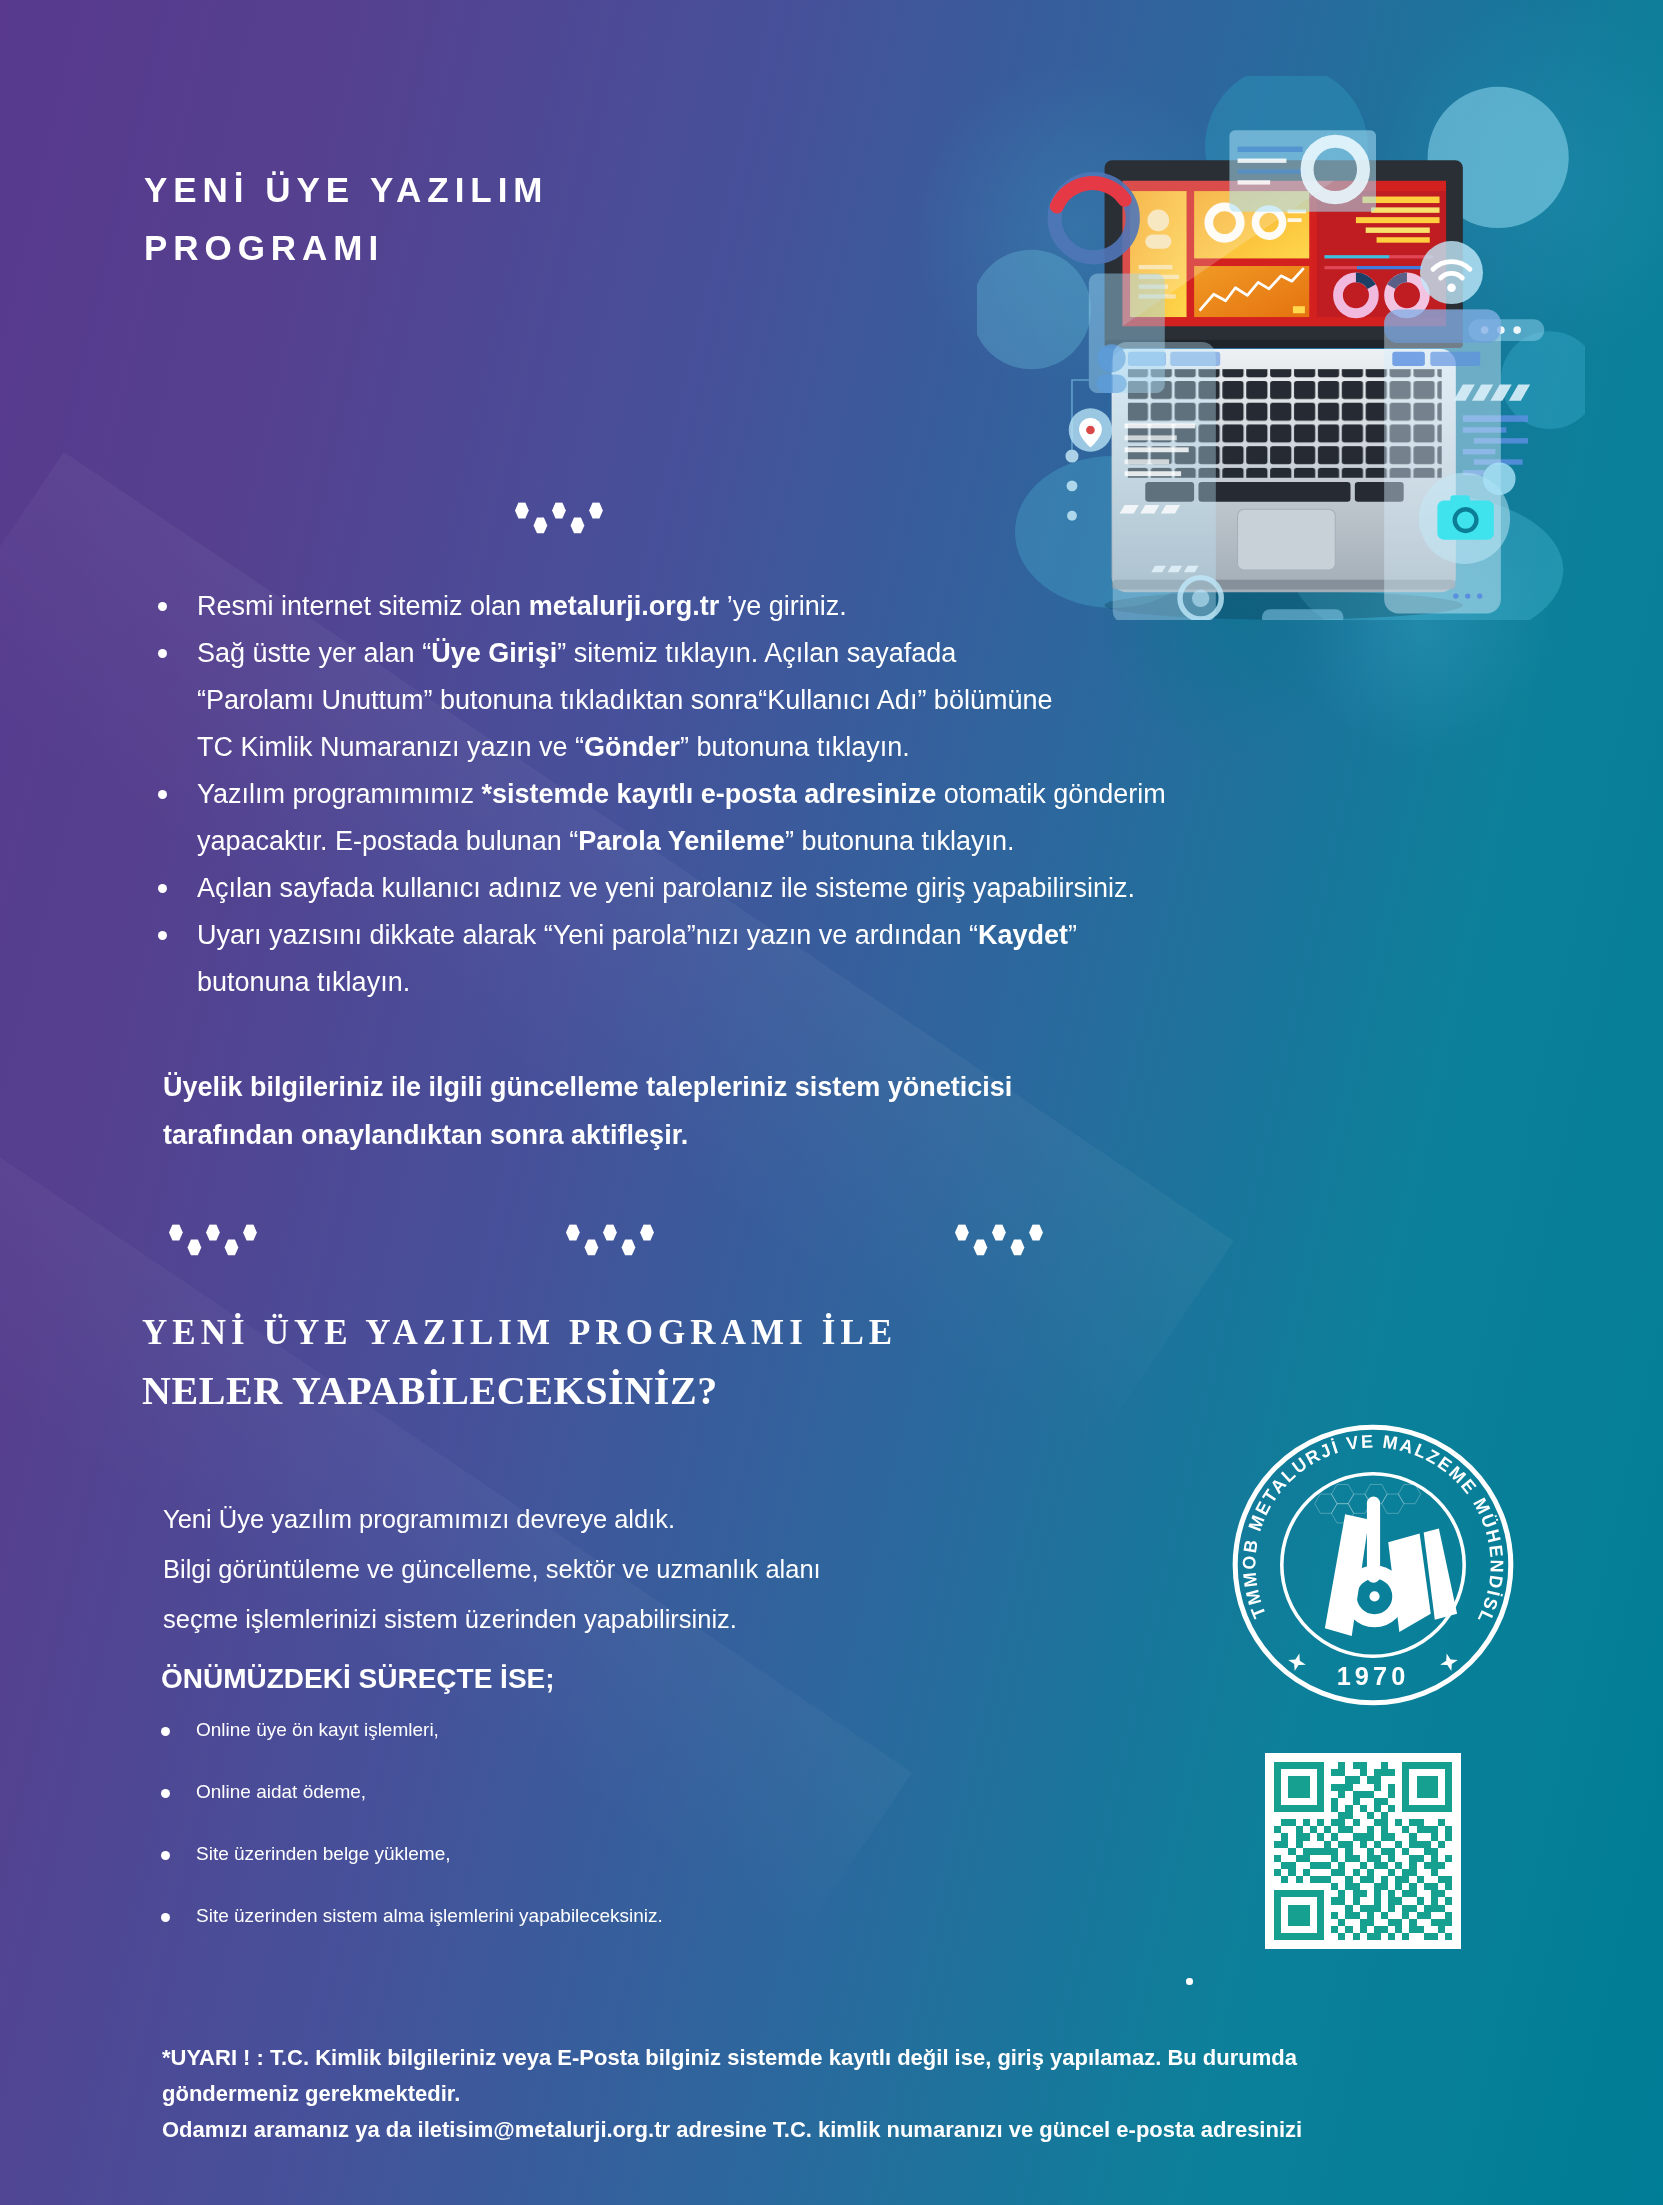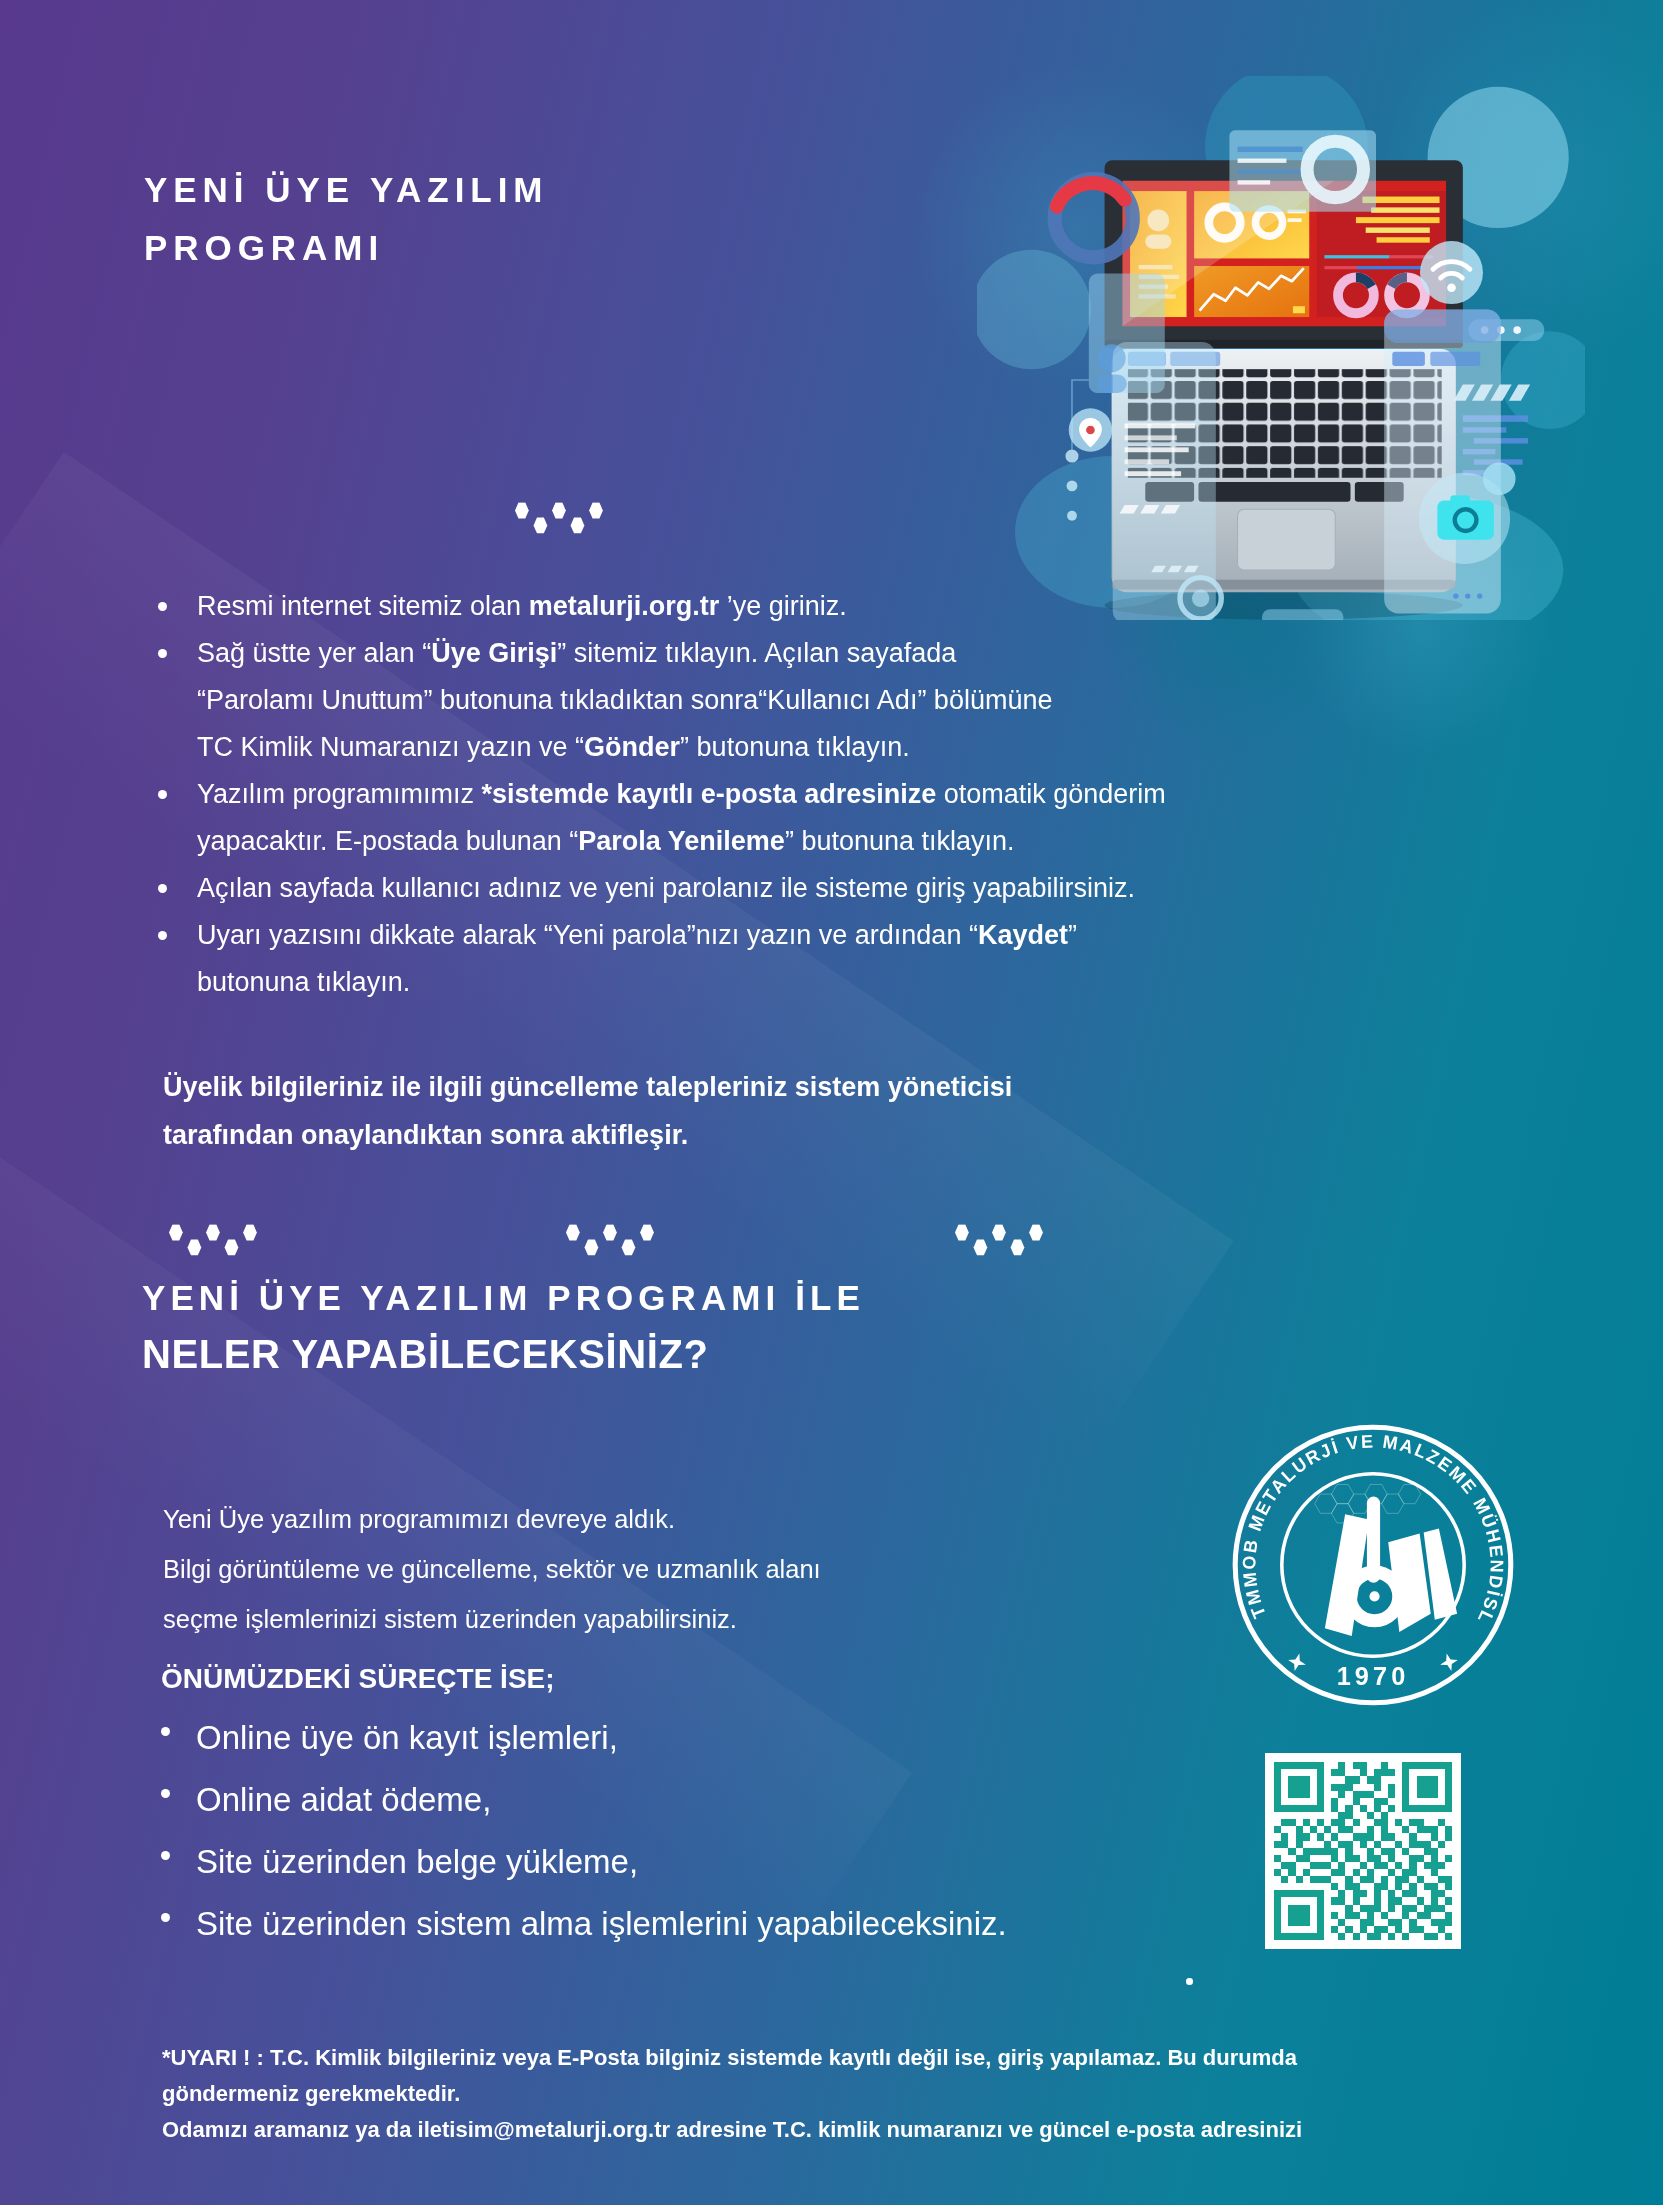--- a/index.html
+++ b/index.html
@@ -34,28 +34,28 @@
   .step{position:relative;padding-left:39px;white-space:nowrap;}
   .step .dot{position:absolute;left:0;top:18.5px;width:9.2px;height:9.2px;border-radius:50%;background:#fff;}
   .b{font-weight:700;}
 
   .note{position:absolute;left:163px;top:1063px;font-size:27px;font-weight:700;line-height:48px;white-space:nowrap;}
 
   .sep-row-1{left:169px;top:1224px;}
   .sep-row-2{left:566px;top:1224px;}
   .sep-row-3{left:955px;top:1224px;}
 
-  .s2title{position:absolute;left:142px;top:1278px;white-space:nowrap;}
+  .s2title{position:absolute;left:142px;top:1313px;white-space:nowrap;font-family:Liberation Serif, serif;}
   .s2title .l1{font-size:35px;font-weight:700;letter-spacing:.145em;margin-bottom:14px;}
   .s2title .l2{font-size:40px;font-weight:700;letter-spacing:.015em;}
 
   .para{position:absolute;left:163px;top:1494px;font-size:25.5px;line-height:50px;white-space:nowrap;}
   .subhead{position:absolute;left:161px;top:1663px;font-size:28px;font-weight:700;white-space:nowrap;}
 
-  .bullets2{position:absolute;left:161px;top:1719px;font-size:33px;}
+  .bullets2{position:absolute;left:161px;top:1719px;font-size:19px;}
   .bullets2 .item{position:relative;height:62px;padding-left:35px;white-space:nowrap;}
   .bullets2 .dot{position:absolute;left:0;top:7.6px;width:9.2px;height:9.2px;border-radius:50%;background:#fff;}
 
   .laptop{position:absolute;left:977px;top:76px;width:608px;height:544px;}
   .seal{position:absolute;left:1221px;top:1413px;width:304px;height:304px;}
 
   .qr{position:absolute;left:1265px;top:1753px;width:178px;height:178px;background:#ffffff;padding:9.2px;}
   .qr-grid{display:grid;width:178px;height:178px;grid-template-columns:repeat(25,1fr);grid-template-rows:repeat(25,1fr);}
   .qr-dot{position:absolute;left:1186px;top:1978px;width:6.5px;height:6.5px;border-radius:50%;background:#fff;}
 

